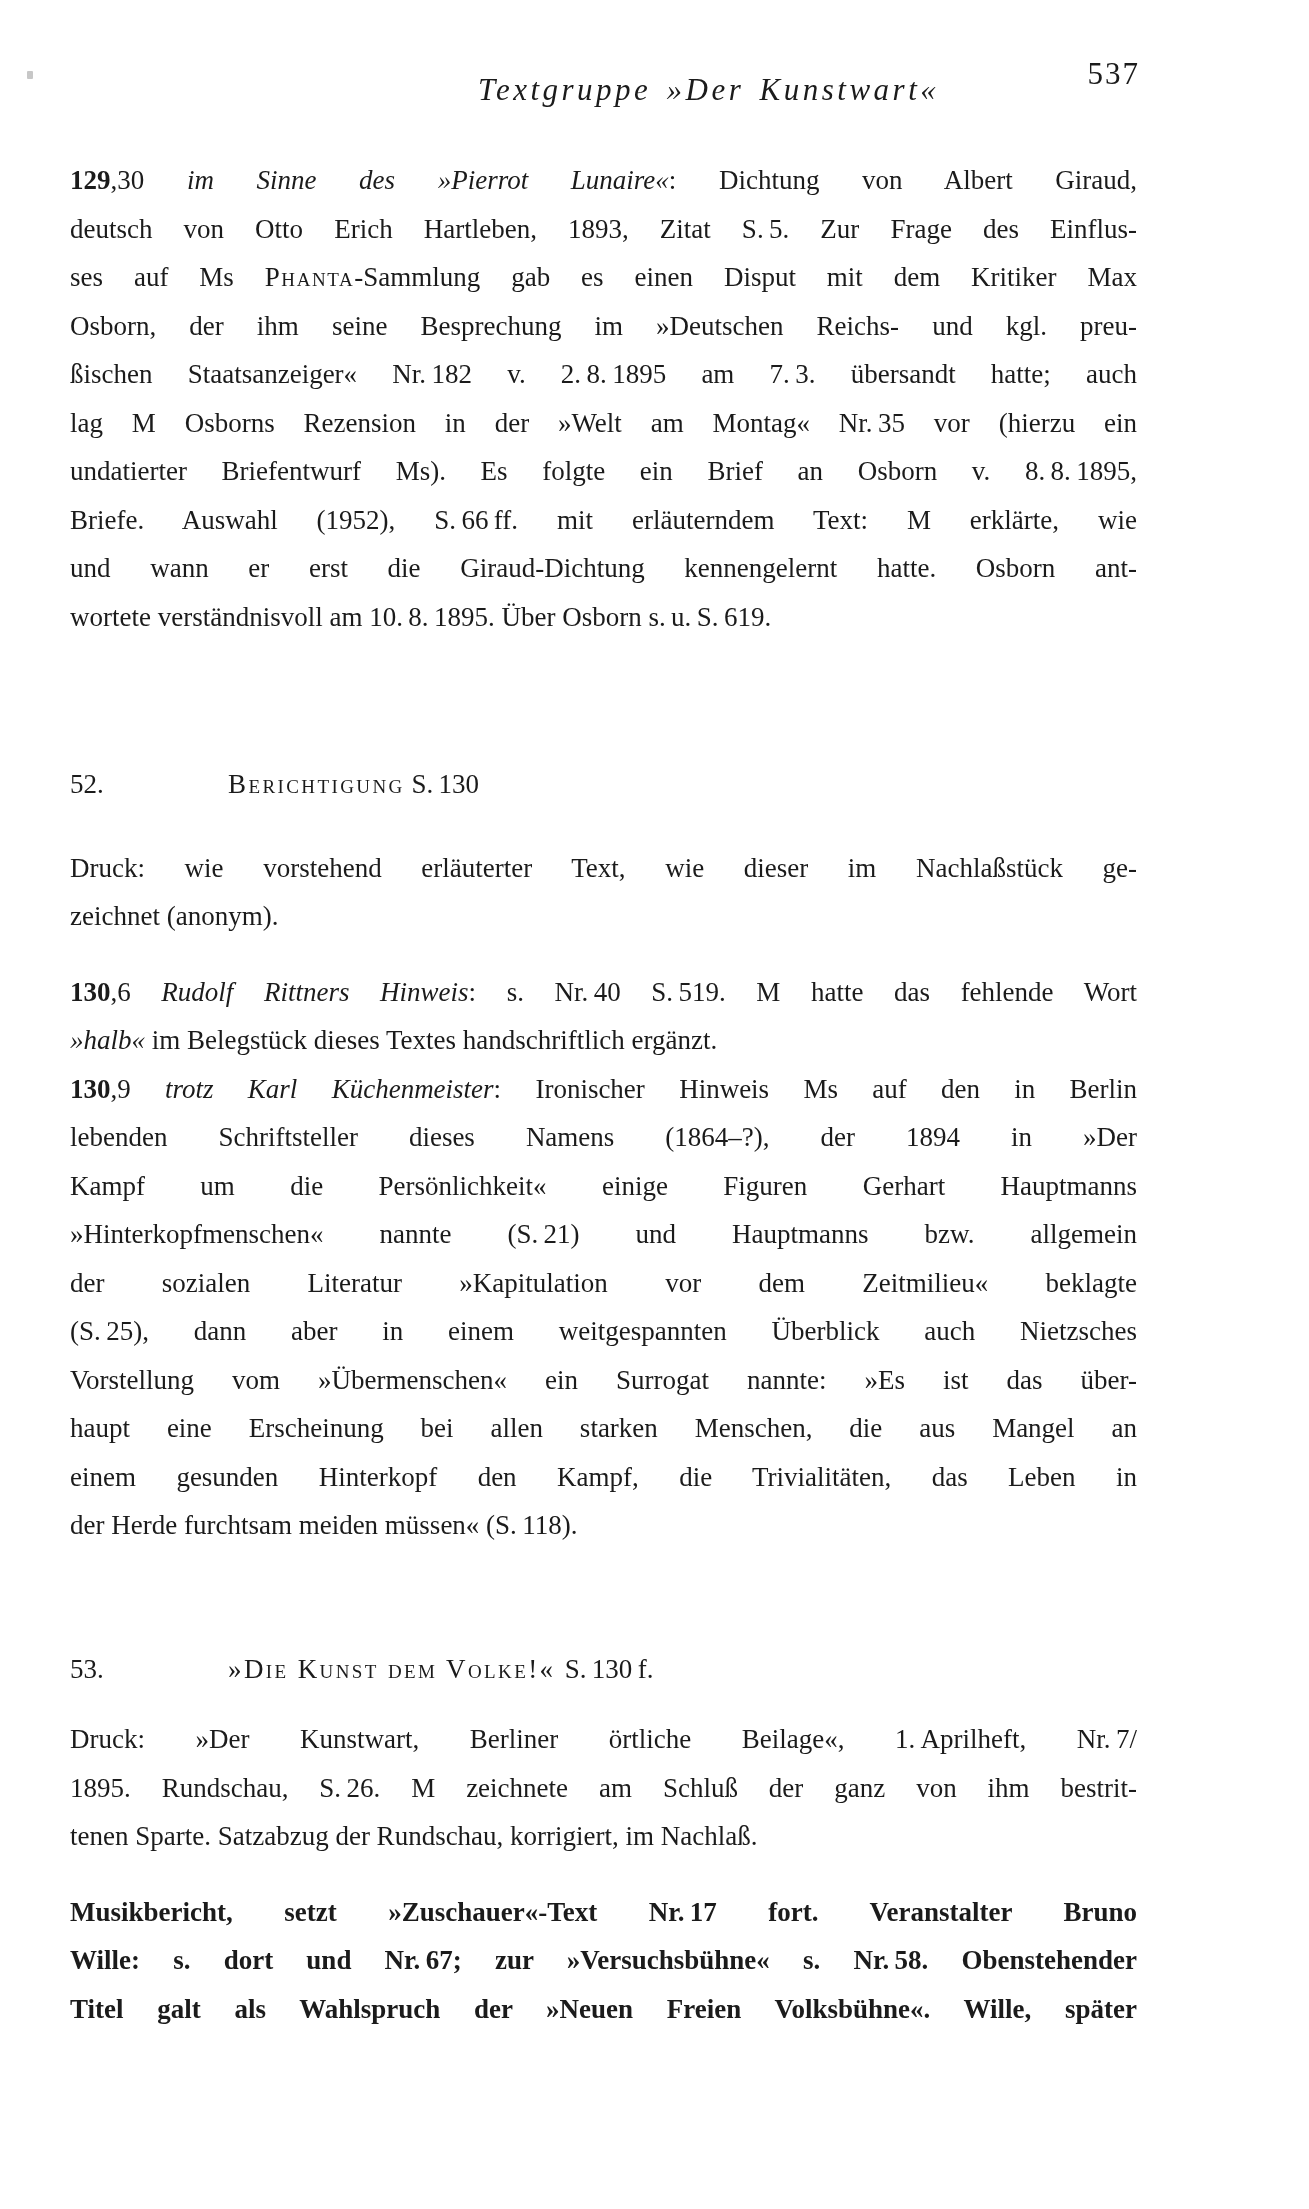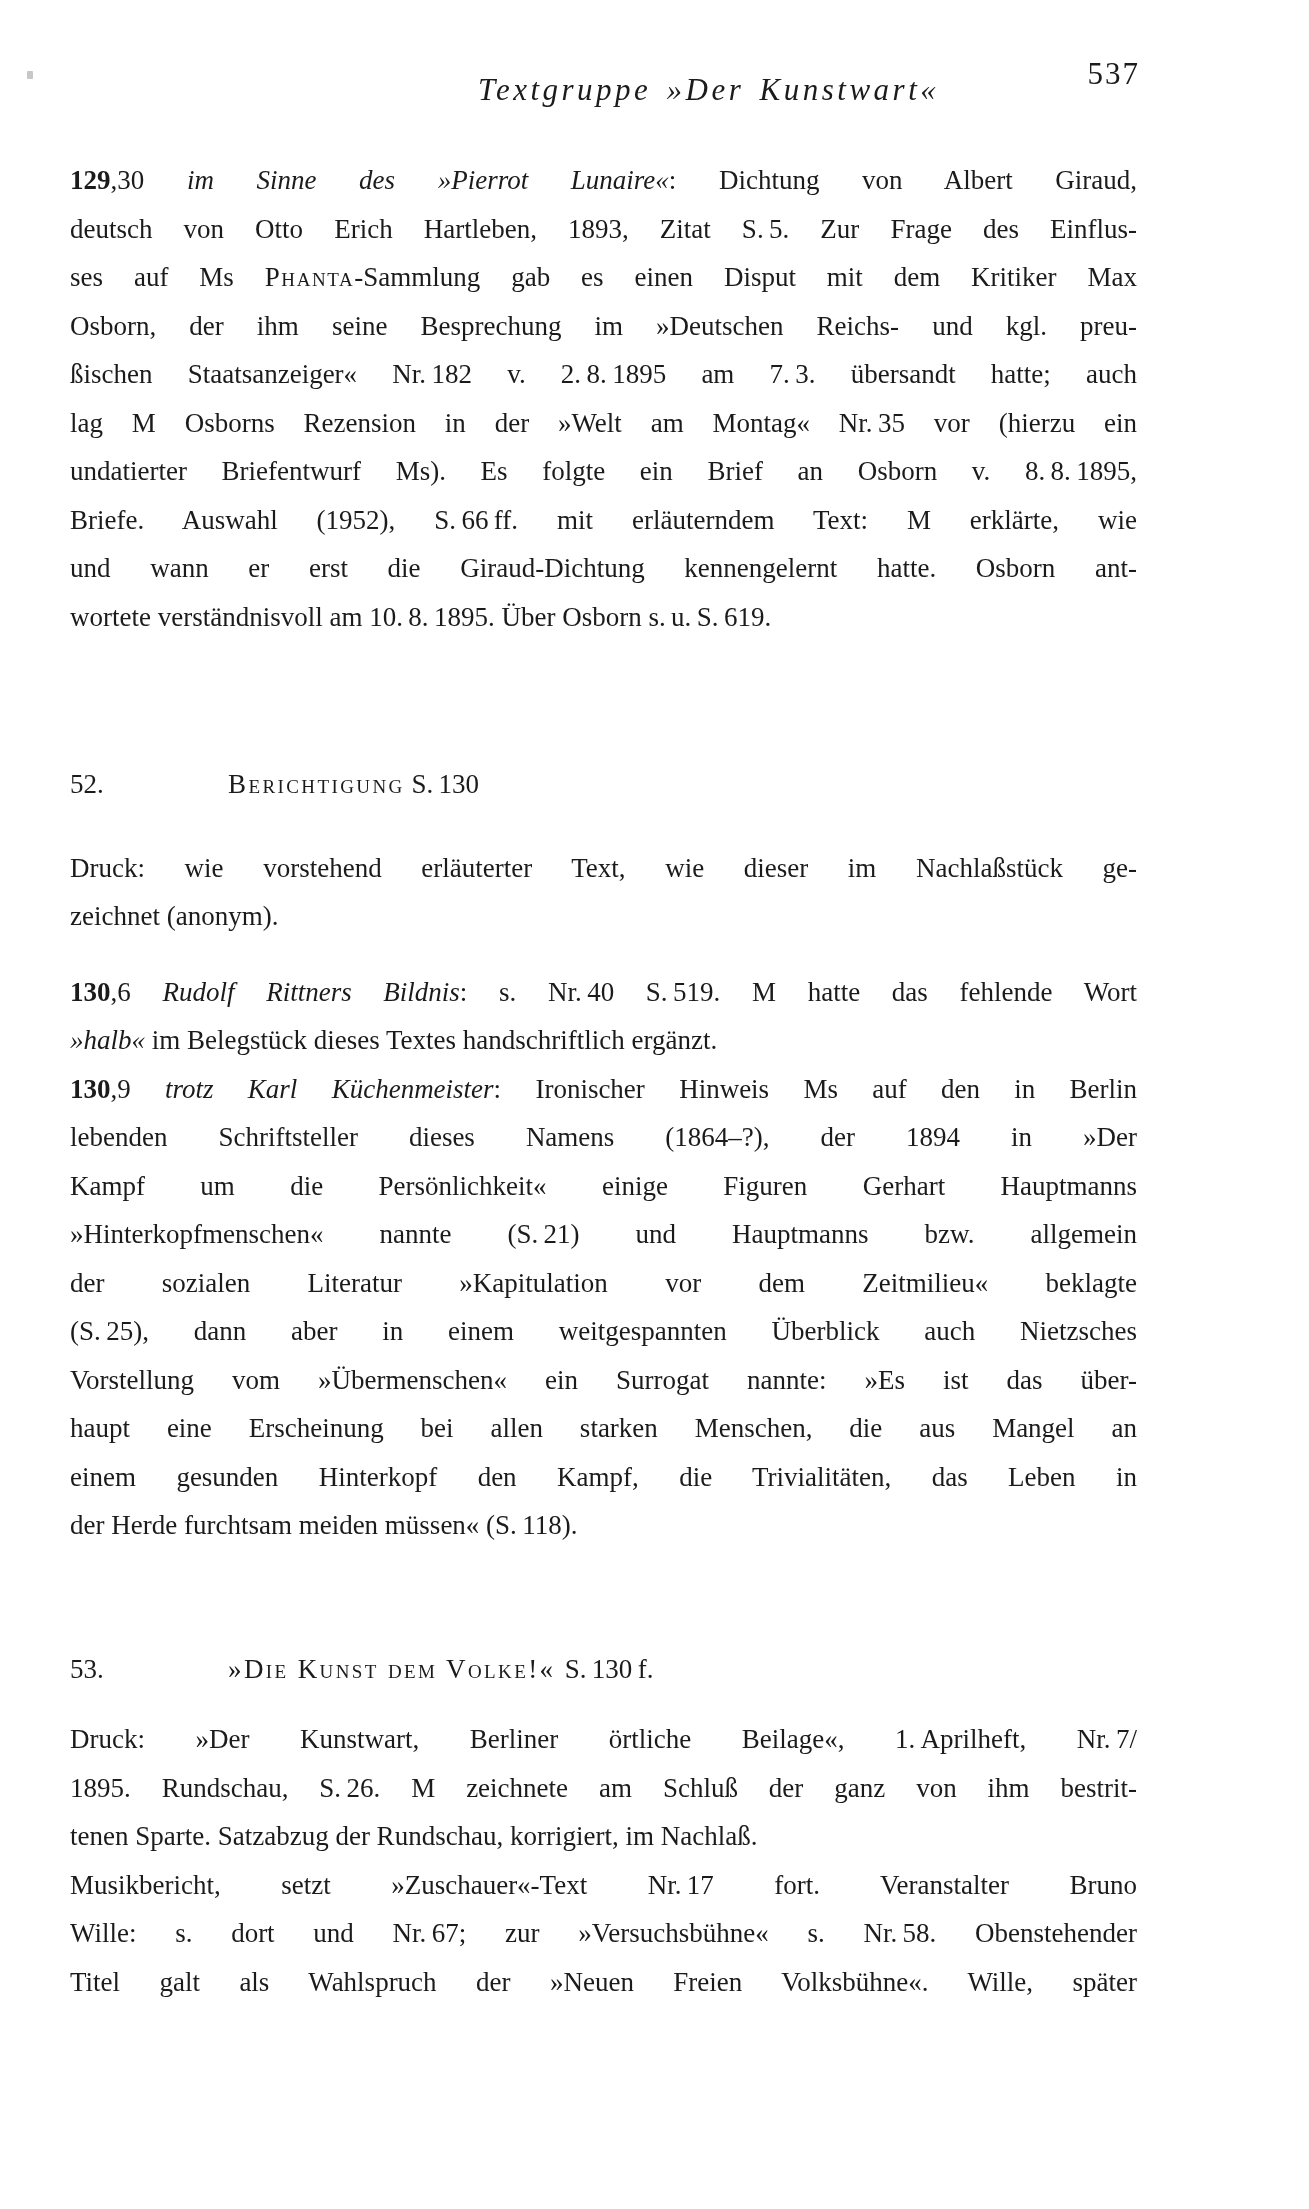--- a/index.html
+++ b/index.html
@@ -48,21 +48,21 @@
   .heading-title{white-space:nowrap;}
   .heading-title .s-smallcaps{letter-spacing:2.4px;}
   
   [data-name="note-129-30"]{margin-top:0;}
   [data-name="section-52-heading"]{margin-top:119px;}
   [data-name="druck-52-paragraph"]{margin-top:35px;}
   [data-name="note-130-6"]{margin-top:27px;}
   [data-name="note-130-9"]{margin-top:0;}
   [data-name="section-53-heading"]{margin-top:95px;}
   [data-name="druck-53-paragraph"]{margin-top:22px;}
-  [data-name="musikbericht-paragraph"]{}
+  [data-name="musikbericht-paragraph"]{margin-top:27px;font-weight:bold;}
 </style>
 </head>
 <body>
 
 <div class="page" data-name="book-page">
   <div class="speck" data-name="scan-speck"></div>
 
   <div class="running-head" data-name="running-head">
     <span class="head-title" data-name="running-head-title">Textgruppe »Der Kunstwart«</span>
     <span class="folio" data-name="page-number">537</span>
@@ -83,21 +83,21 @@
       </div>
       <div class="heading" data-name="section-52-heading">
         <span class="heading-number" data-name="section-number">52.</span>
         <span class="heading-title" data-name="section-title"><span class="seg s-smallcaps" data-name="text-segment-smallcaps">Berichtigung</span><span class="seg s-normal" data-name="text-segment-normal"> S. 130</span></span>
       </div>
       <div class="paragraph" data-name="druck-52-paragraph">
         <div class="line" data-name="text-line"><span class="seg s-normal" data-name="text-segment-normal">Druck: wie vorstehend erläuterter Text, wie dieser im Nachlaßstück ge-</span></div>
         <div class="line last" data-name="text-line"><span class="seg s-normal" data-name="text-segment-normal">zeichnet (anonym).</span></div>
       </div>
       <div class="paragraph" data-name="note-130-6">
-        <div class="line" data-name="text-line"><span class="seg s-bold" data-name="text-segment-bold">130</span><span class="seg s-normal" data-name="text-segment-normal">,6 </span><span class="seg s-italic" data-name="text-segment-italic">Rudolf Rittners Bildnis</span><span class="seg s-normal" data-name="text-segment-normal">: s. Nr. 40 S. 519. M hatte das fehlende Wort</span></div>
+        <div class="line" data-name="text-line"><span class="seg s-bold" data-name="text-segment-bold">130</span><span class="seg s-normal" data-name="text-segment-normal">,6 </span><span class="seg s-italic" data-name="text-segment-italic">Rudolf Rittners Hinweis</span><span class="seg s-normal" data-name="text-segment-normal">: s. Nr. 40 S. 519. M hatte das fehlende Wort</span></div>
         <div class="line last" data-name="text-line"><span class="seg s-italic" data-name="text-segment-italic">»halb«</span><span class="seg s-normal" data-name="text-segment-normal"> im Belegstück dieses Textes handschriftlich ergänzt.</span></div>
       </div>
       <div class="paragraph" data-name="note-130-9">
         <div class="line" data-name="text-line"><span class="seg s-bold" data-name="text-segment-bold">130</span><span class="seg s-normal" data-name="text-segment-normal">,9 </span><span class="seg s-italic" data-name="text-segment-italic">trotz Karl Küchenmeister</span><span class="seg s-normal" data-name="text-segment-normal">: Ironischer Hinweis Ms auf den in Berlin</span></div>
         <div class="line" data-name="text-line"><span class="seg s-normal" data-name="text-segment-normal">lebenden Schriftsteller dieses Namens (1864–?), der 1894 in »Der</span></div>
         <div class="line" data-name="text-line"><span class="seg s-normal" data-name="text-segment-normal">Kampf um die Persönlichkeit« einige Figuren Gerhart Hauptmanns</span></div>
         <div class="line" data-name="text-line"><span class="seg s-normal" data-name="text-segment-normal">»Hinterkopfmenschen« nannte (S. 21) und Hauptmanns bzw. allgemein</span></div>
         <div class="line" data-name="text-line"><span class="seg s-normal" data-name="text-segment-normal">der sozialen Literatur »Kapitulation vor dem Zeitmilieu« beklagte</span></div>
         <div class="line" data-name="text-line"><span class="seg s-normal" data-name="text-segment-normal">(S. 25), dann aber in einem weitgespannten Überblick auch Nietzsches</span></div>
         <div class="line" data-name="text-line"><span class="seg s-normal" data-name="text-segment-normal">Vorstellung vom »Übermenschen« ein Surrogat nannte: »Es ist das über-</span></div>

